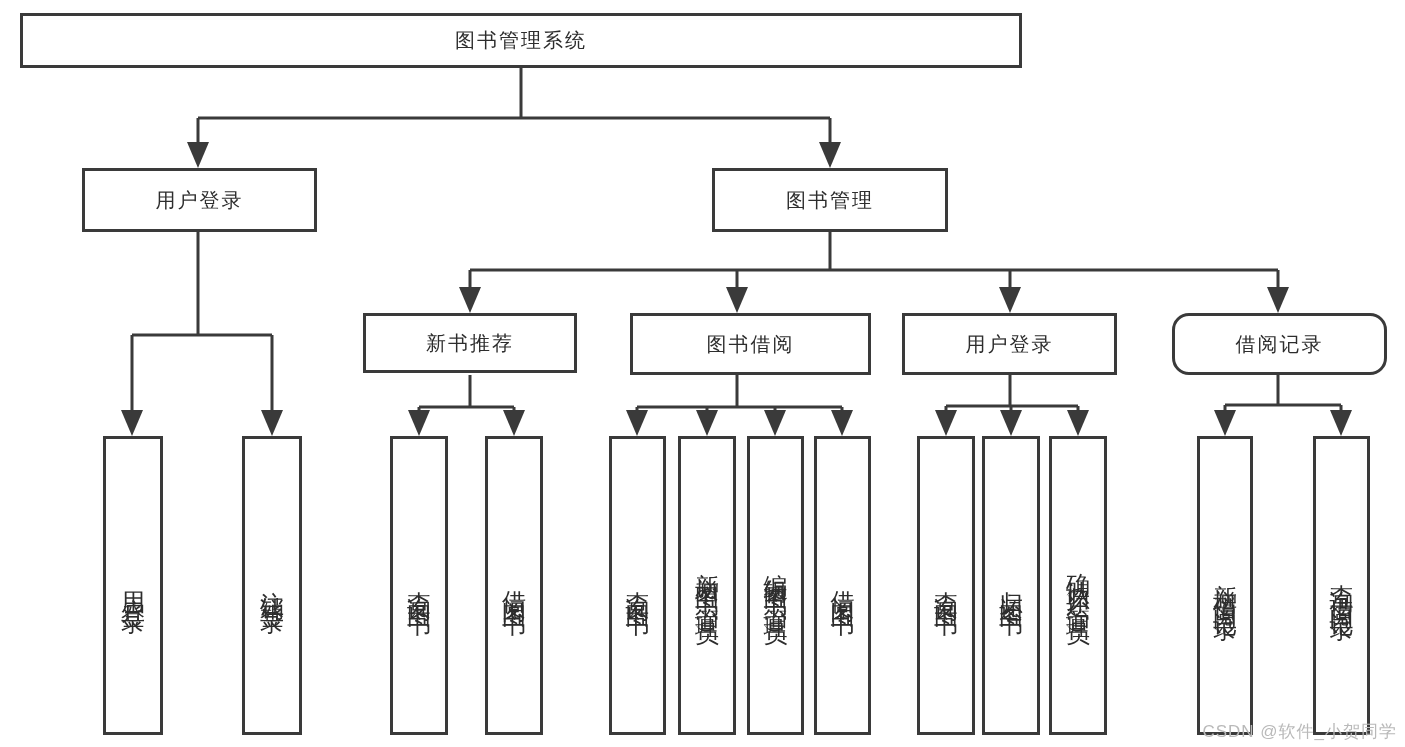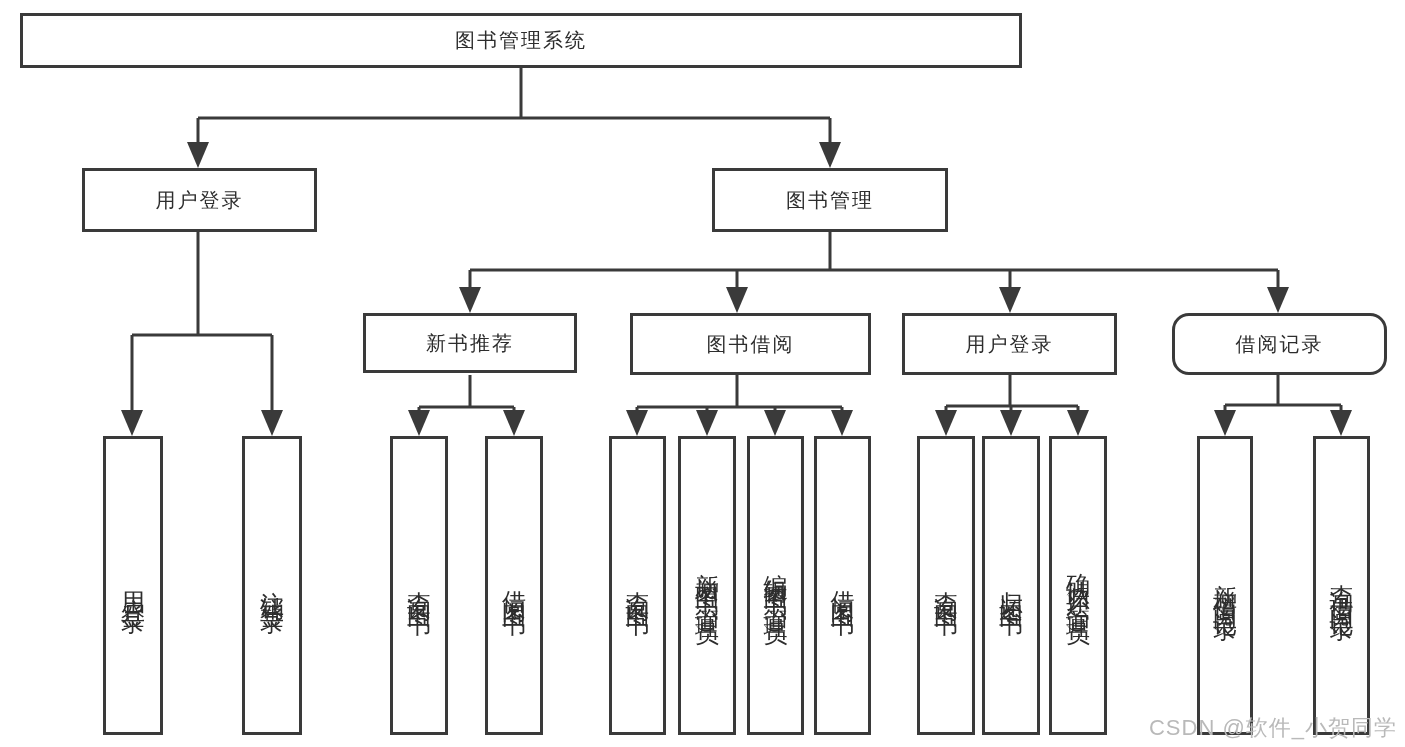--- a/index.html
+++ b/index.html
@@ -48,21 +48,21 @@
   .l-bor3  {left:747px; width:57px;}
   .l-bor4  {left:814px; width:57px;}
   .l-cur1  {left:917px; width:58px;}
   .l-cur2  {left:982px; width:58px;}
   .l-cur3  {left:1049px;width:58px;}
   .l-log1  {left:1197px;width:56px;}
   .l-log2  {left:1313px;width:57px;}
   .watermark{
     position:absolute;
     right:8px;bottom:4px;
-    font-size:22px;
+    font-size:17px;
     letter-spacing:1px;
     color:#b9b9b9;
     z-index:10;
   }
 </style>
 </head>
 <body>
 
 <div class="diagram">
 

